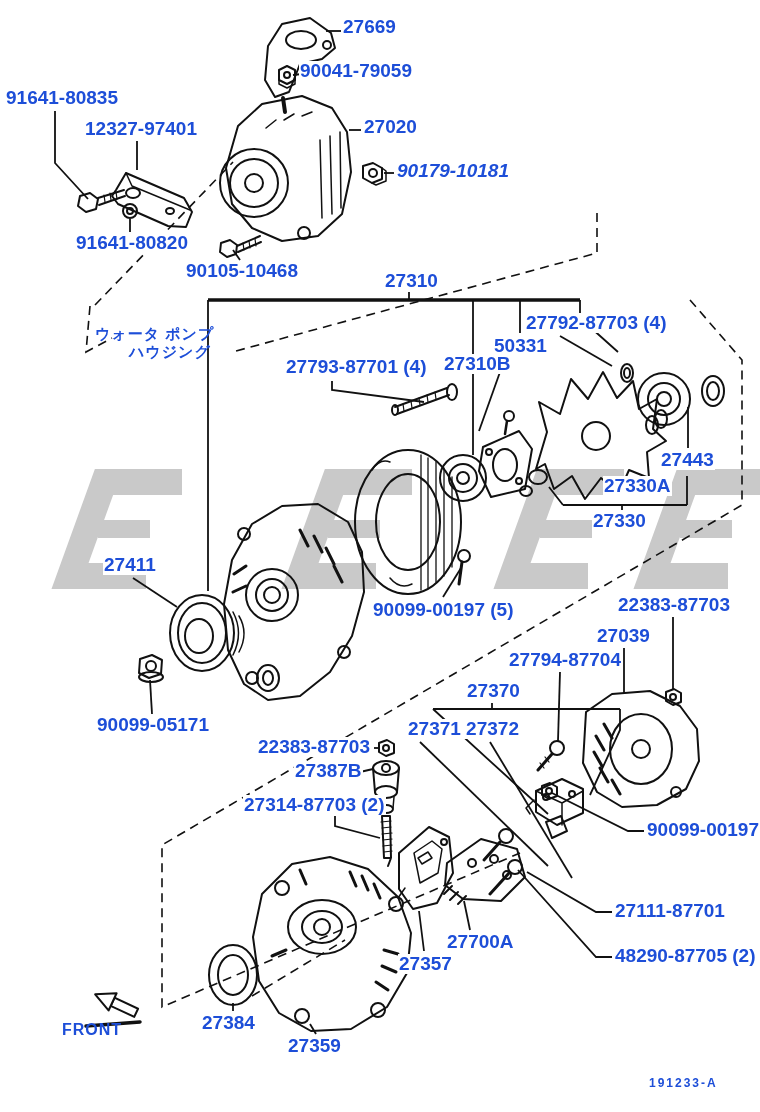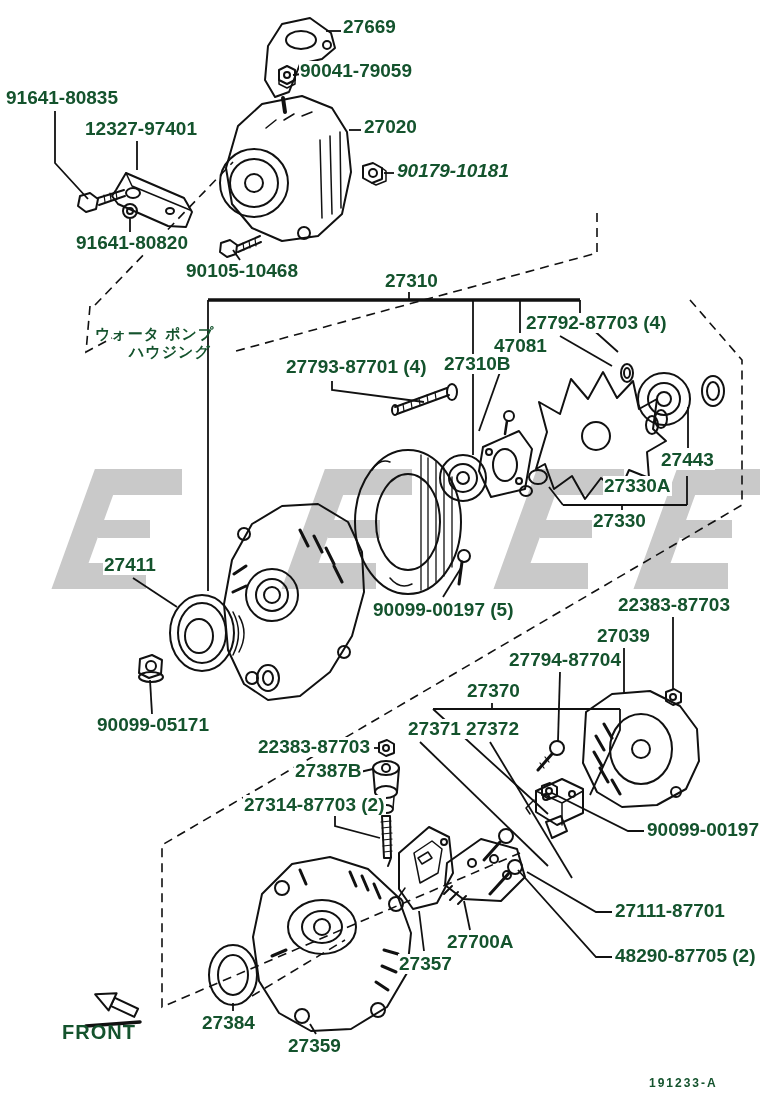--- a/index.html
+++ b/index.html
@@ -3,25 +3,25 @@
 <meta charset="utf-8">
 <style>
   html,body { margin:0; padding:0; background:#fff; }
   .stage {
     position:relative; width:760px; height:1112px; background:#fff;
     font-family:"Liberation Sans", sans-serif; overflow:hidden;
   }
   .stage svg { position:absolute; left:0; top:0; }
   .lbl {
     position:absolute; font-weight:bold; font-size:19px; line-height:1.05;
-    color:#14532d; white-space:pre; background:#fff; padding:0 1px;
+    color:#1d4ed8; white-space:pre; background:#fff; padding:0 1px;
     letter-spacing:0px;
   }
   .lbl.note { font-size:15px; background:transparent; letter-spacing:1px;margin-top:10px; }
-  .lbl.front { font-size:20px; letter-spacing:1px; background:transparent; }
+  .lbl.front { font-size:16px; letter-spacing:1px; background:transparent; }
   .lbl.docnum { font-size:12px; letter-spacing:2px; background:transparent; }
 </style>
 </head>
 <body>
 
 <div class="stage">
 
   <svg width="760" height="1112" viewBox="0 0 760 1112">
 
     <g stroke="#c9c9c9" fill="none" stroke-width="26">
@@ -263,21 +263,21 @@
       <div class="lbl" style="left: 342px; top: 17px;">27669</div>
       <div class="lbl" style="left: 299px; top: 61px; text-align: center;">90041-79059</div>
       <div class="lbl" style="left: 5px; top: 88px;">91641-80835</div>
       <div class="lbl" style="left: 84px; top: 119px;">12327-97401</div>
       <div class="lbl" style="left: 363px; top: 117px;">27020</div>
       <div class="lbl" style="left: 396px; top: 161px; font-style: italic;">90179-10181</div>
       <div class="lbl" style="left: 75px; top: 233px;">91641-80820</div>
       <div class="lbl" style="left: 185px; top: 261px;">90105-10468</div>
       <div class="lbl" style="left: 384px; top: 271px;">27310</div>
       <div class="lbl" style="left: 525px; top: 313px;">27792-87703 (4)</div>
-      <div class="lbl" style="left: 493px; top: 336px;">47081</div>
+      <div class="lbl" style="left: 493px; top: 336px;">50331</div>
       <div class="lbl" style="left: 443px; top: 354px;">27310B</div>
       <div class="lbl" style="left: 285px; top: 357px;">27793-87701 (4)</div>
       <div class="lbl" style="left: 660px; top: 450px;">27443</div>
       <div class="lbl" style="left: 603px; top: 476px;">27330A</div>
       <div class="lbl" style="left: 592px; top: 511px;">27330</div>
       <div class="lbl" style="left: 103px; top: 555px;">27411</div>
       <div class="lbl" style="left: 372px; top: 600px;">90099-00197 (5)</div>
       <div class="lbl" style="left: 617px; top: 595px;">22383-87703</div>
       <div class="lbl" style="left: 596px; top: 626px;">27039</div>
       <div class="lbl" style="left: 508px; top: 650px;">27794-87704</div>

